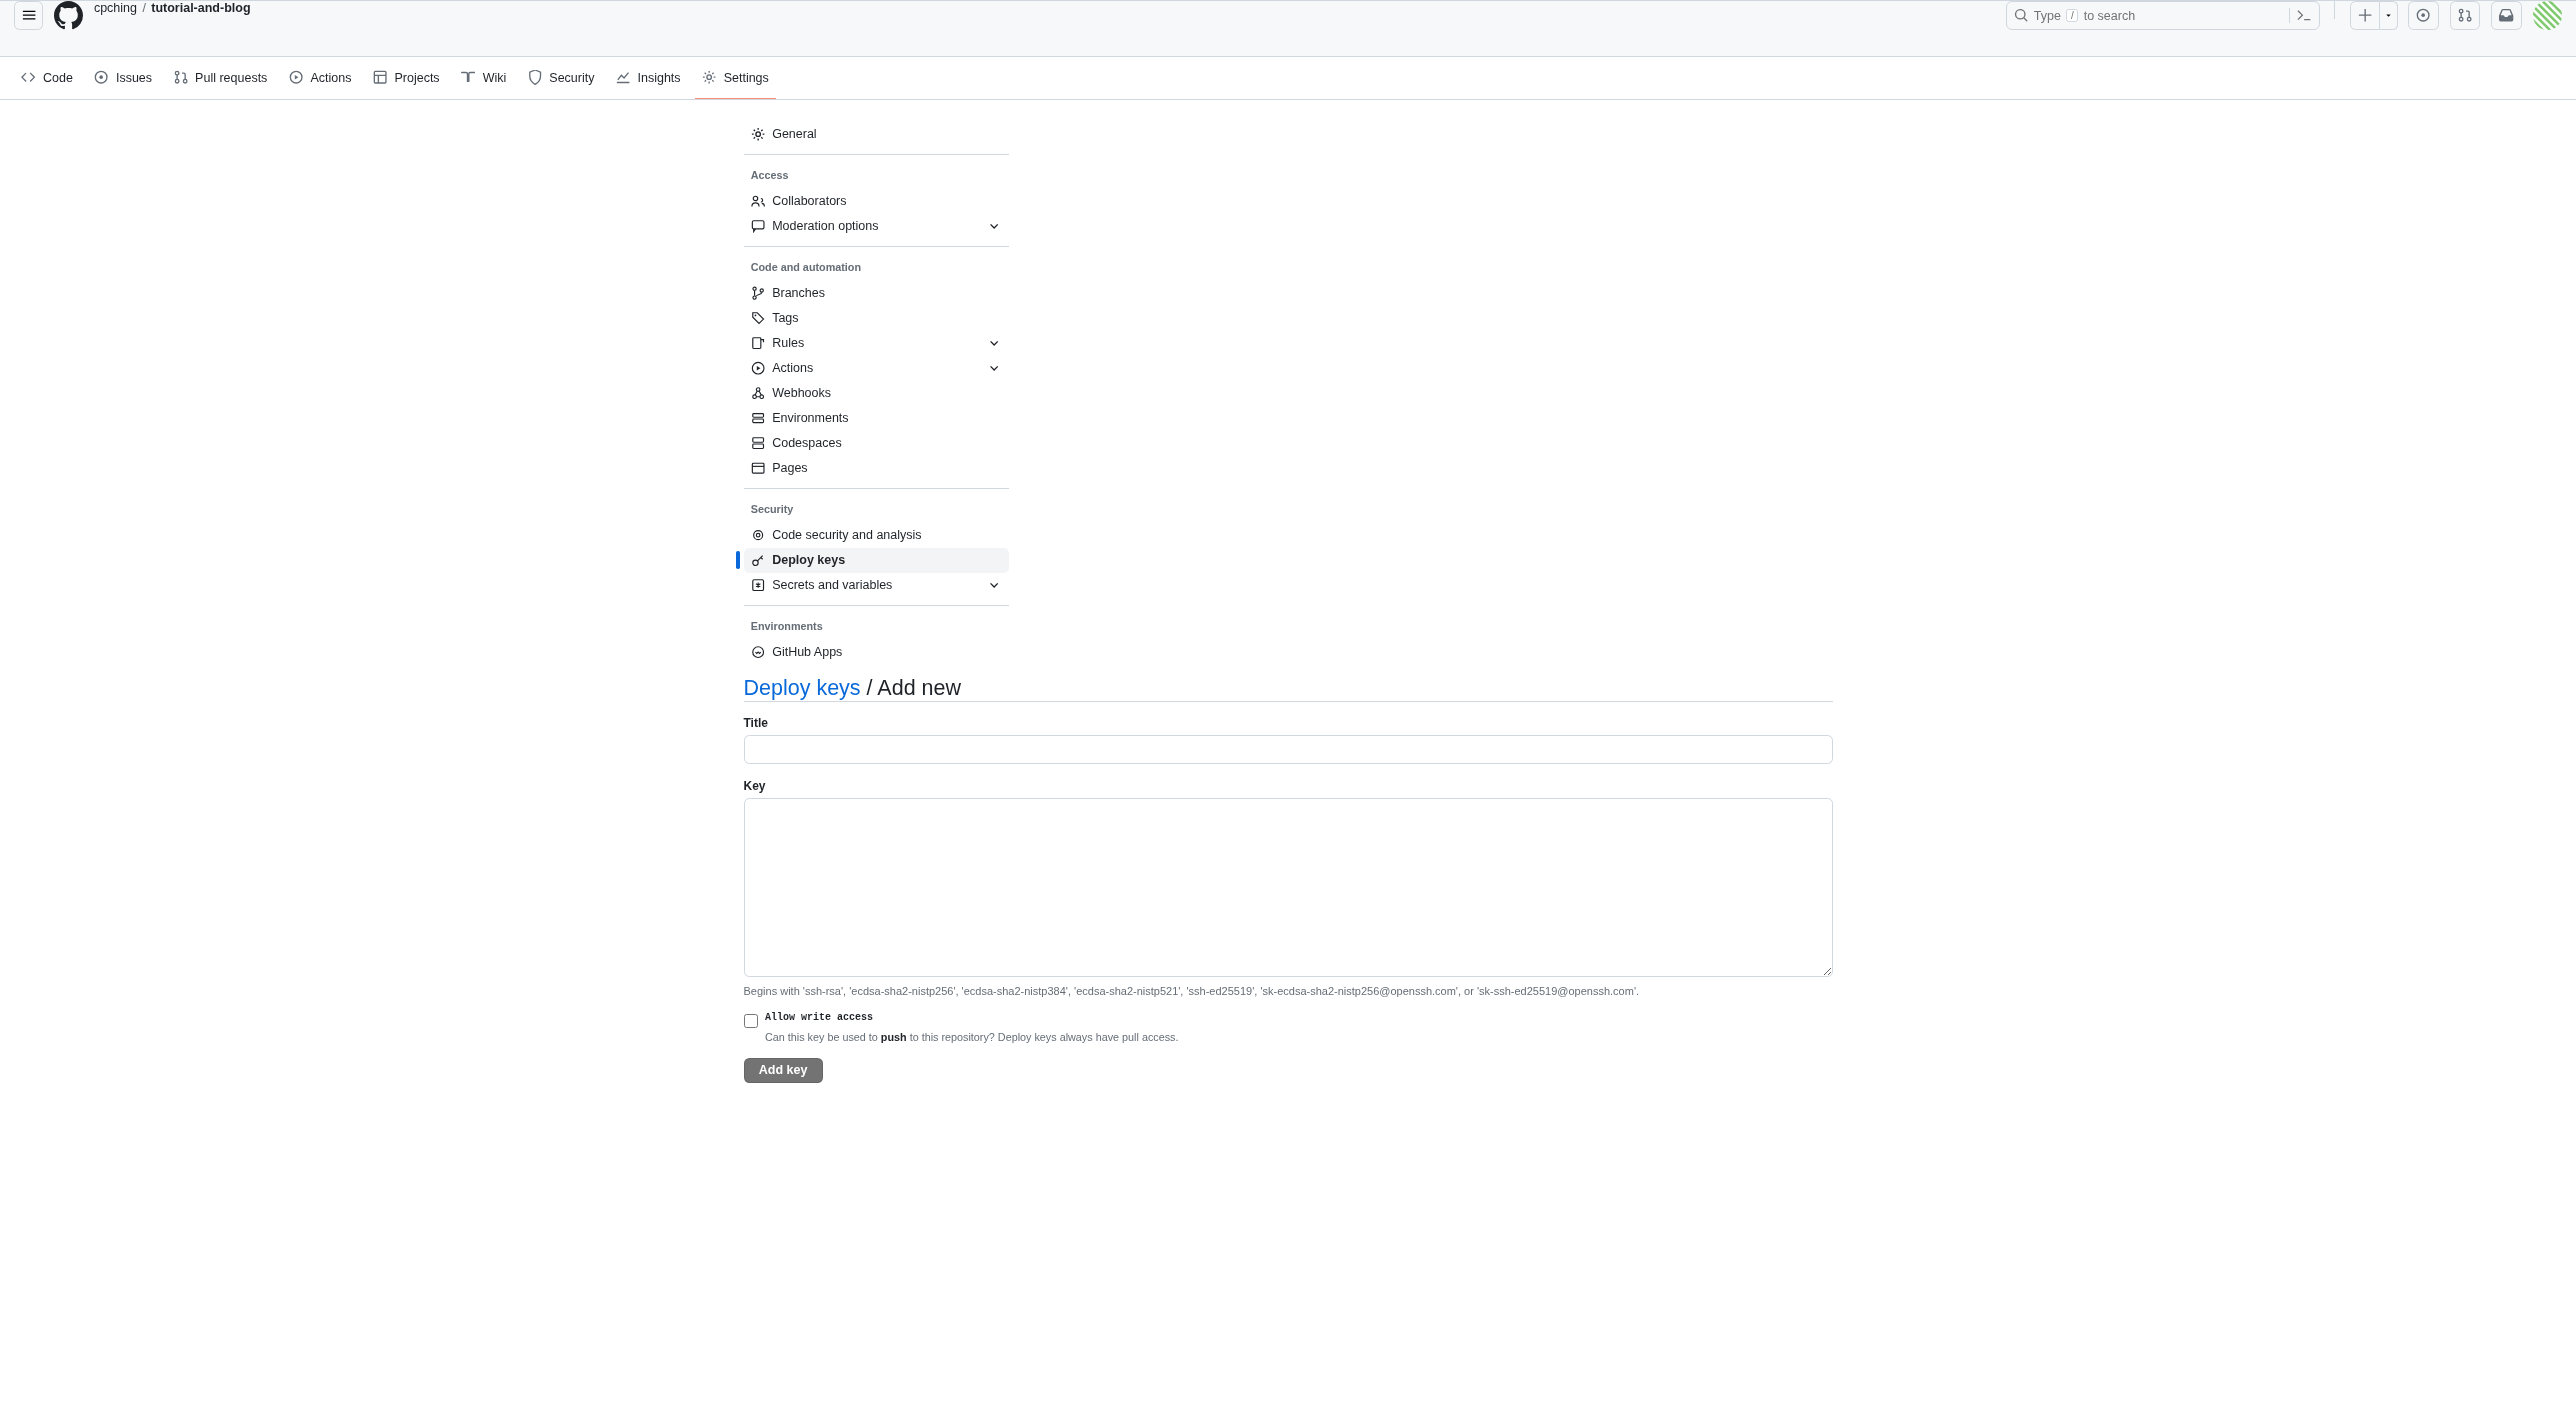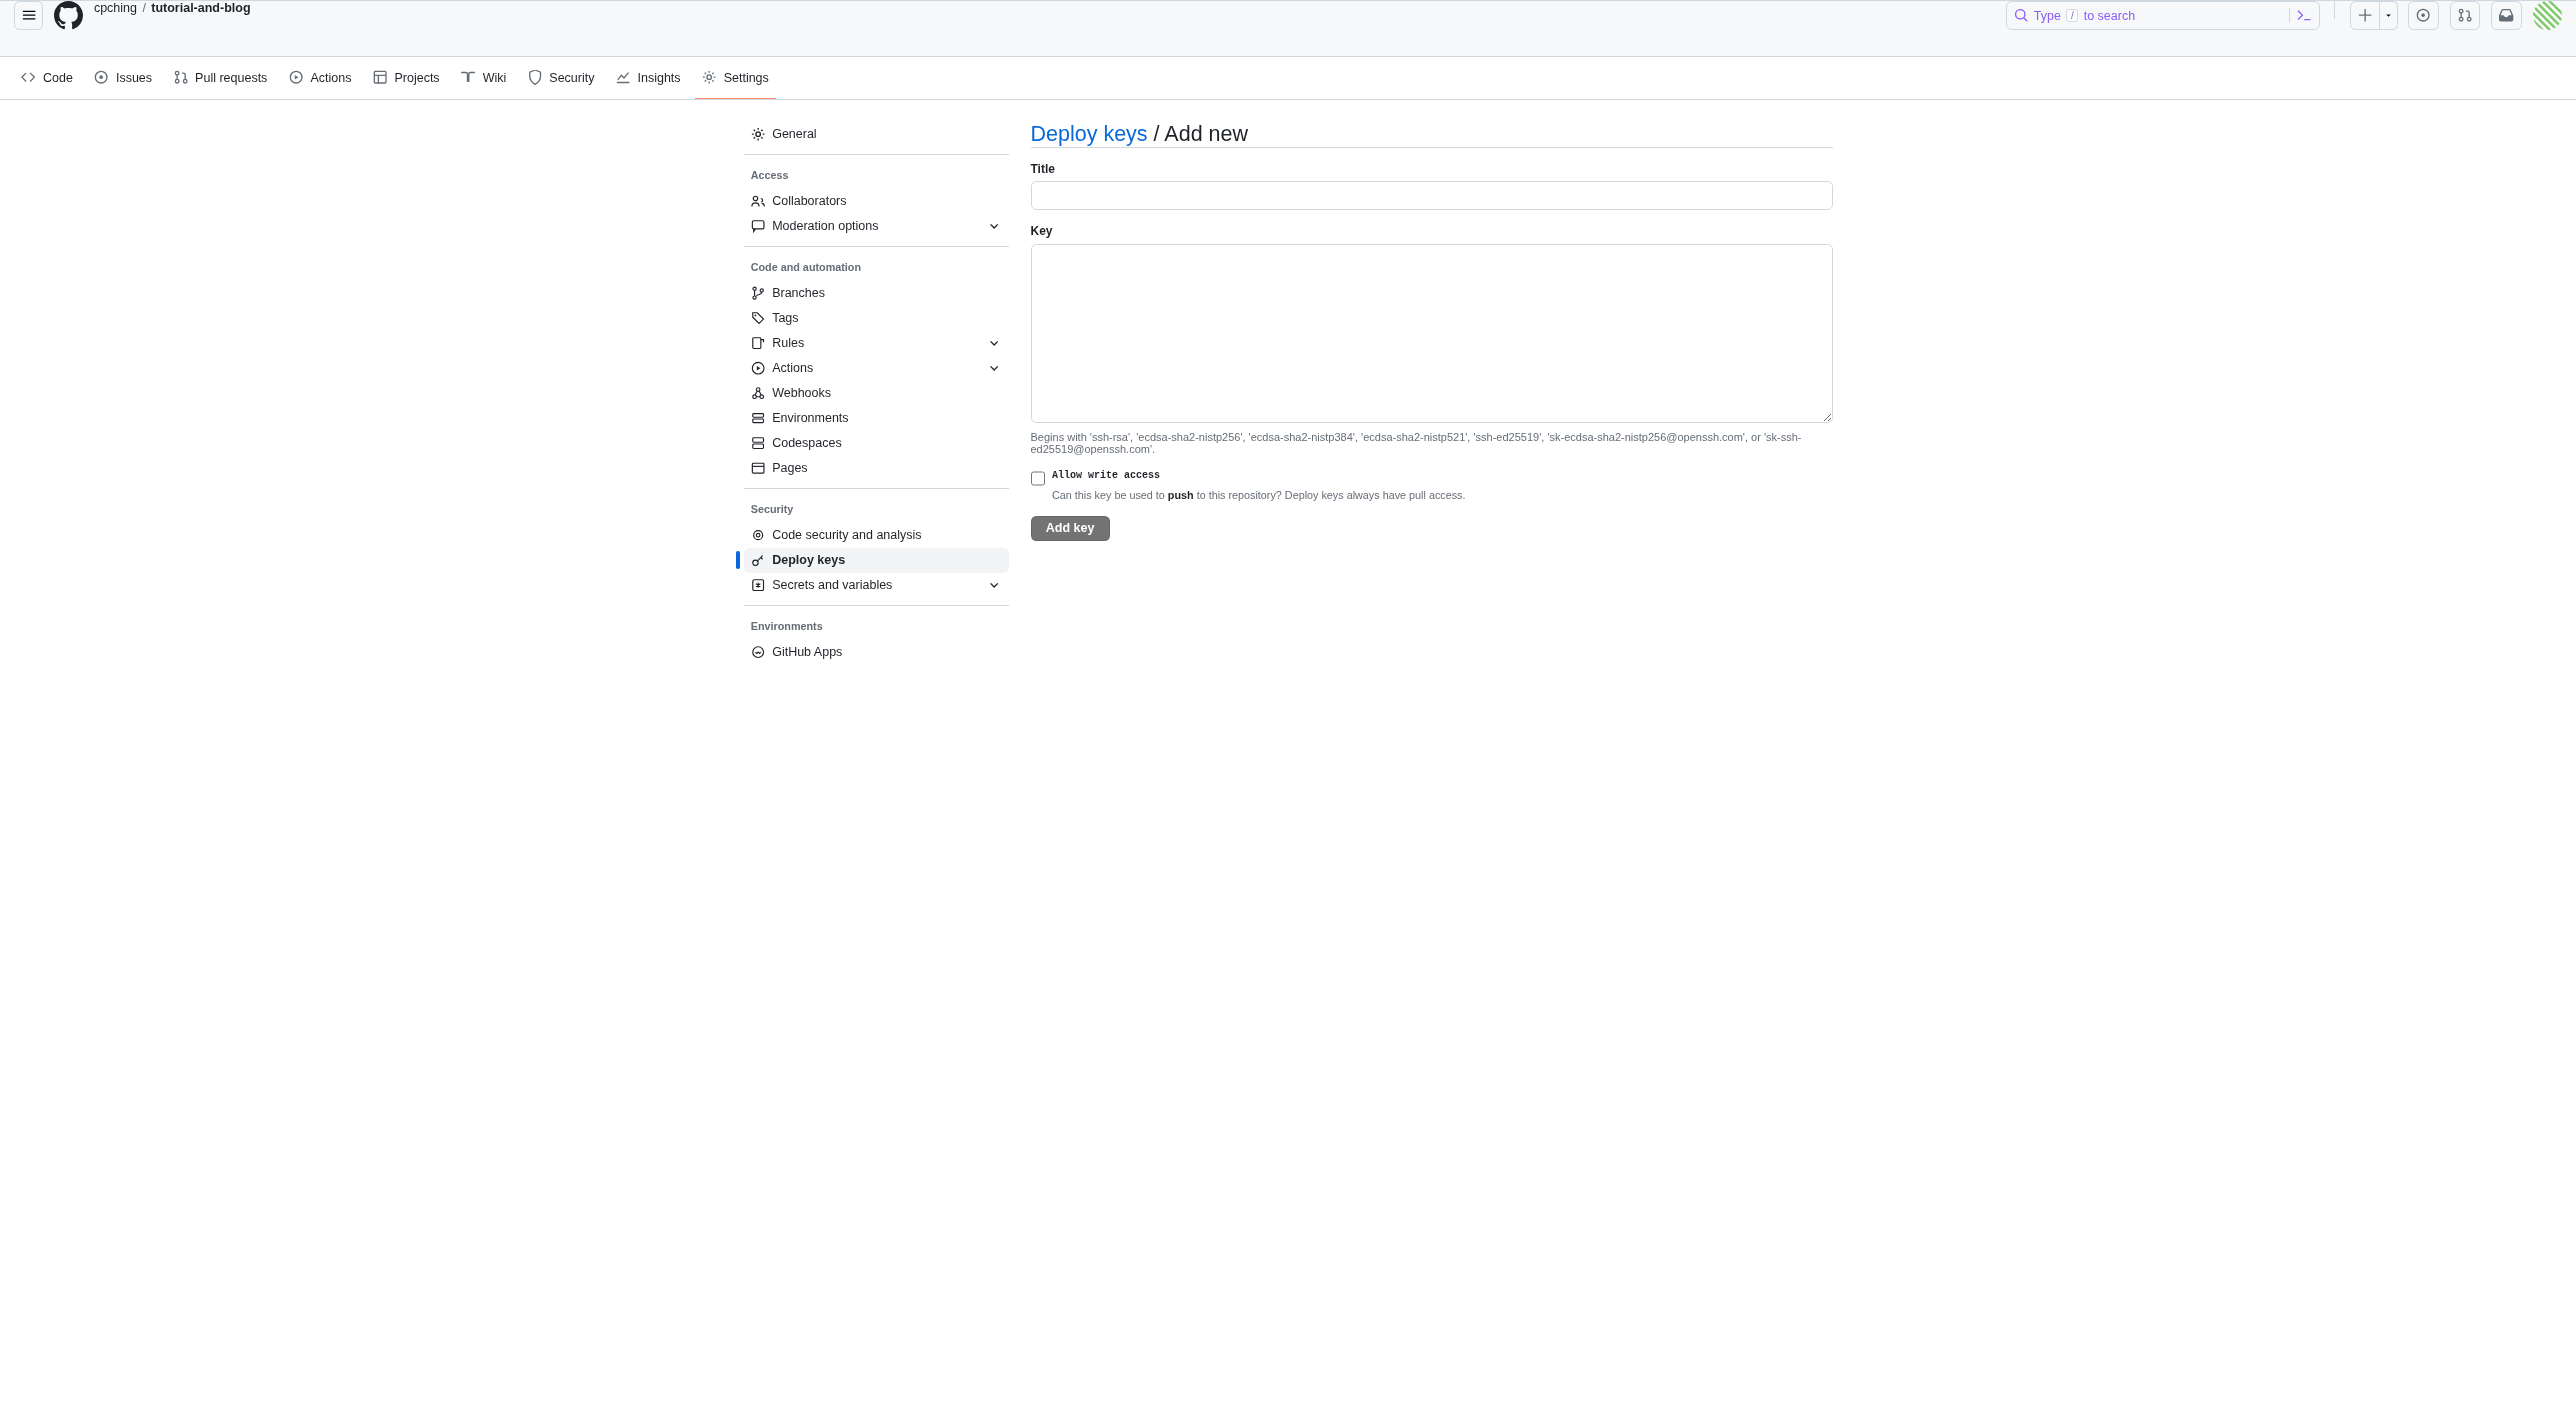--- a/index.html
+++ b/index.html
@@ -63,21 +63,21 @@
     .search-box {
       display: flex;
       align-items: center;
       border: 0.9px solid #d0d7de;
       border-radius: 6px;
       background: #f6f8fa;
       height: 29px;
       padding: 0 7.2px;
       min-width: 314px;
       gap: 5.4px;
-      color: #8b5cf6;
+      color: #737373;
     }
     .search-box .kbd {
       border: 0.9px solid #d0d7de;
       border-radius: 2.7px;
       padding: 0 3.6px;
       font-size: 10px;
       background: #fff;
     }
     .search-box .cmd-palette {
       margin-left: auto;
@@ -145,21 +145,22 @@
       font-weight: 400;
     }
     .nav-tab svg {
       color: #656d76;
     }
     .main-layout {
       display: flex;
       max-width: 1147px;
       margin: 0 auto;
       padding: 21.5px 29px;
-      gap: 22px;
+      gap: 11px;
+      flex-direction: column;
     }
     .sidebar {
       width: 265px;
       flex-shrink: 0;
     }
     .sidebar-item {
       display: flex;
       align-items: center;
       gap: 7.2px;
       padding: 5.4px 7.2px;

